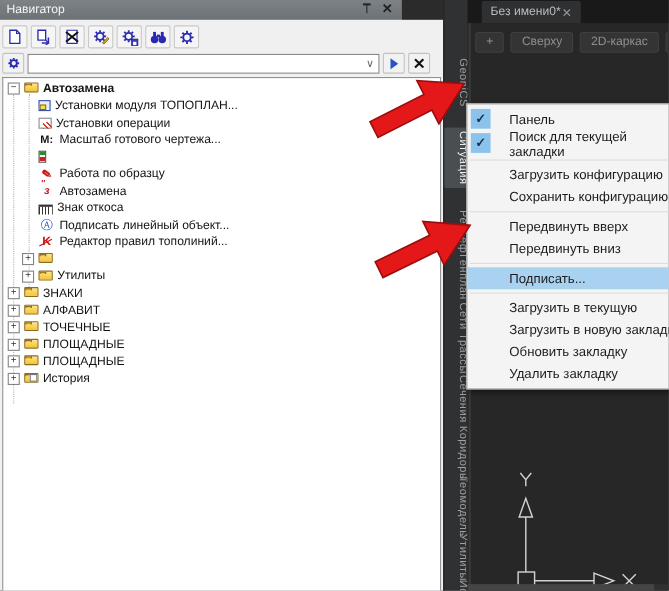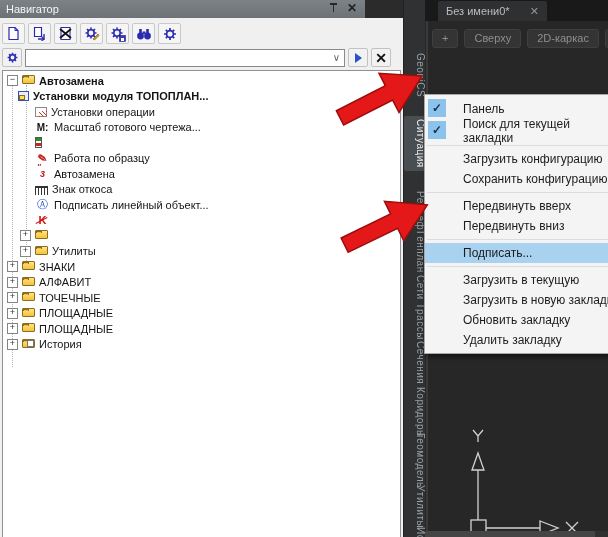--- a/index.html
+++ b/index.html
@@ -68,21 +68,21 @@
     background:repeating-linear-gradient(#9a9a9a 0 1px,transparent 1px 3px);}
   
   .vstrip{position:absolute;left:403px;top:0;width:22px;height:537px;background:#303132;border-left:1px solid #222;}
   .vtab{position:absolute;left:0;width:22px;writing-mode:vertical-rl;font-size:10px;color:#9aa0a4;
     text-align:center;padding:3px 0;box-sizing:border-box;letter-spacing:.5px;}
   .vtab.active{background:#494e52;color:#f0f0f0;border-radius:2px 0 0 2px;}
   
   .docarea{position:absolute;left:425px;top:0;width:183px;height:537px;background:#272727;overflow:hidden;}
   .doc-tabbar{position:absolute;left:0;top:0;width:183px;height:21px;background:#191919;}
   .doc-tab{position:absolute;left:13px;top:1px;height:20px;background:#2e3032;color:#b9bdc0;font-size:11px;
-    display:flex;align-items:center;gap:20px;padding:0 8px;border-radius:2px 2px 0 0;}
+    display:flex;align-items:center;gap:1px;padding:0 8px;border-radius:2px 2px 0 0;}
   .doc-tab .close{color:#8f9498;font-size:11px;}
   .vp-controls{position:absolute;left:7px;top:29px;display:flex;gap:6px;white-space:nowrap;}
   .vp-btn{background:#343434;border:1px solid #3f3f3f;color:#8f8f8f;font-size:11px;border-radius:3px;
     padding:2px 9px;line-height:13px;}
   .vp-left-line{position:absolute;left:1px;top:21px;width:2px;height:516px;background:#3a3a3a;}
   .vp-bottom{position:absolute;left:0px;bottom:0;width:170px;height:6px;background:#454545;}
   .vp-bottom-corner{position:absolute;right:0;bottom:0;width:13px;height:6px;background:#303030;}
   .ucs{position:absolute;left:15px;top:425px;}
   
   .menu{position:absolute;left:424px;top:94px;width:200px;background:#f4f4f4;border:1px solid #a8a8a8;
@@ -189,21 +189,21 @@
   </div>
 
   <div class="tree" id="tree">
     <div class="guide g1"></div>
     <div class="guide g2"></div>
   <div class="trow" style="padding-left: 4px;">
         <span class="exp">−</span>
         <span class="ti ico-folder-open"></span>
         <span class="tlabel b">Автозамена</span>
       </div>
-      <div class="trow" style=" font-weight: bold;">
+      <div class="trow" style="padding-left: 17px;">
         <span class="expspace"></span>
         <span class="ti ico-module"></span>
         <span class="tlabel">Установки модуля ТОПОПЛАН...</span>
       </div>
       <div class="trow" style="padding-left: 17px;">
         <span class="expspace"></span>
         <span class="ti ico-operation"></span>
         <span class="tlabel">Установки операции</span>
       </div>
       <div class="trow" style="padding-left: 17px;">
@@ -231,20 +231,21 @@
         <span class="tlabel">Знак откоса</span>
       </div>
       <div class="trow" style="padding-left: 17px;">
         <span class="expspace"></span>
         <span class="ti ico-label-linear">Ⓐ</span>
         <span class="tlabel">Подписать линейный объект...</span>
       </div>
       <div class="trow" style="padding-left: 17px;">
         <span class="expspace"></span>
         <span class="ti ico-rules-editor">K</span>
+        <span class="tlabel">Редактор правил тополиний...</span>
       </div>
       <div class="trow" style="padding-left: 17px;">
         <span class="exp">+</span>
         <span class="ti ico-folder"></span>
       </div>
       <div class="trow" style="padding-left: 17px;">
         <span class="exp">+</span>
         <span class="ti ico-folder"></span>
         <span class="tlabel">Утилиты</span>
       </div>

